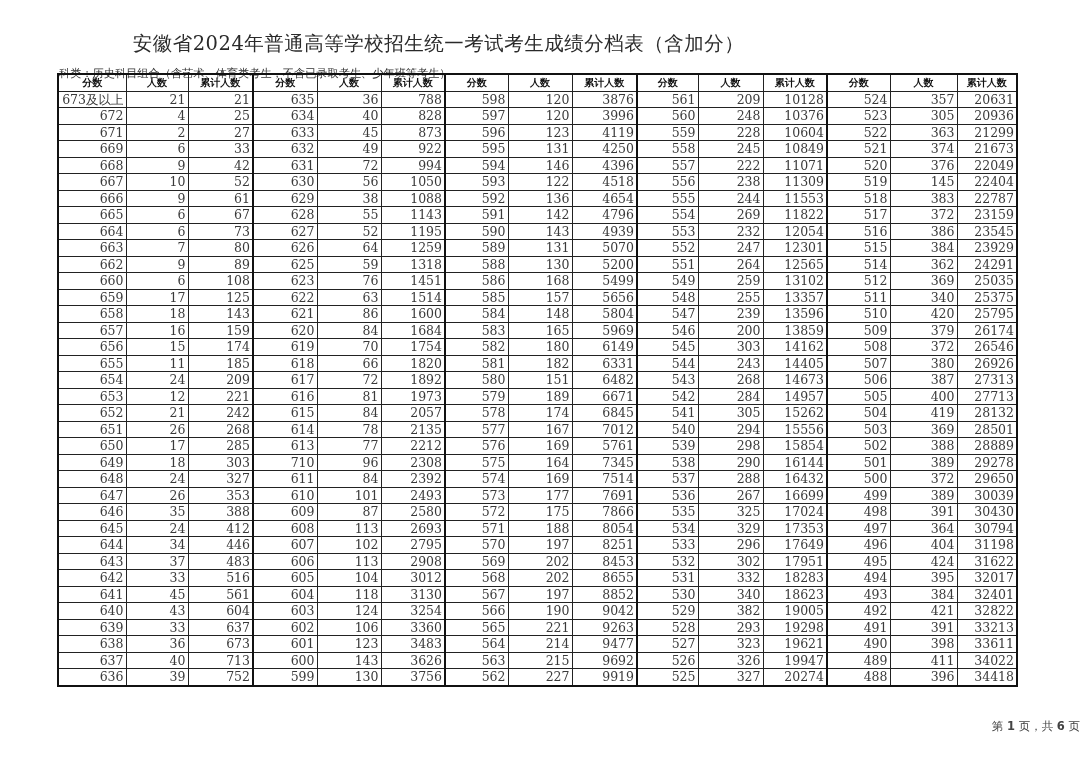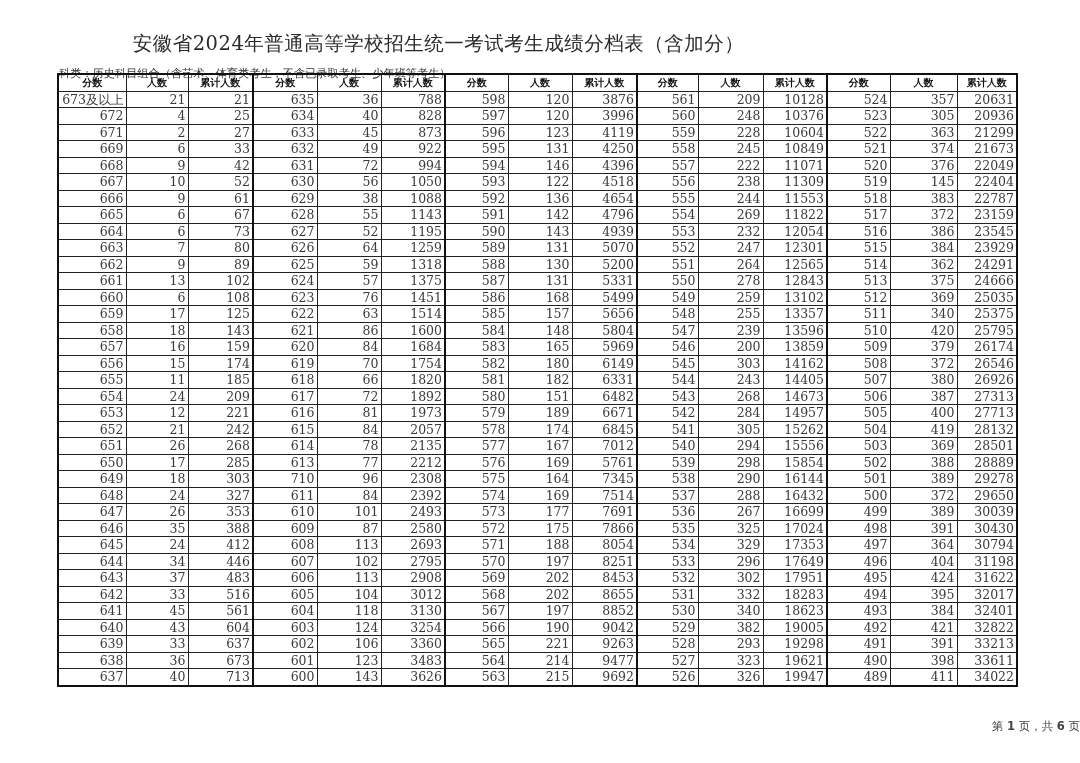--- a/index.html
+++ b/index.html
@@ -307,37 +307,20 @@
         <td>130</td>
         <td class="gsep">5200</td>
         <td>551</td>
         <td>264</td>
         <td class="gsep">12565</td>
         <td>514</td>
         <td>362</td>
         <td>24291</td>
       </tr>
       <tr>
-        <td>661</td>
-        <td>13</td>
-        <td class="gsep">102</td>
-        <td>624</td>
-        <td>57</td>
-        <td class="gsep">1375</td>
-        <td>587</td>
-        <td>131</td>
-        <td class="gsep">5331</td>
-        <td>550</td>
-        <td>278</td>
-        <td class="gsep">12843</td>
-        <td>513</td>
-        <td>375</td>
-        <td>24666</td>
-      </tr>
-      <tr>
         <td>660</td>
         <td>6</td>
         <td class="gsep">108</td>
         <td>623</td>
         <td>76</td>
         <td class="gsep">1451</td>
         <td>586</td>
         <td>168</td>
         <td class="gsep">5499</td>
         <td>549</td>
@@ -731,20 +714,37 @@
         <td>563</td>
         <td>215</td>
         <td class="gsep">9692</td>
         <td>526</td>
         <td>326</td>
         <td class="gsep">19947</td>
         <td>489</td>
         <td>411</td>
         <td>34022</td>
       </tr>
+      <tr>
+        <td>636</td>
+        <td>39</td>
+        <td class="gsep">752</td>
+        <td>599</td>
+        <td>130</td>
+        <td class="gsep">3756</td>
+        <td>562</td>
+        <td>227</td>
+        <td class="gsep">9919</td>
+        <td>525</td>
+        <td>327</td>
+        <td class="gsep">20274</td>
+        <td>488</td>
+        <td>396</td>
+        <td>34418</td>
+      </tr>
     </tbody>
 </table>
 
 <div class="footer">
   <span>第</span>
   <b>1</b>
   <span>页，共</span>
   <b>6</b>
   <span>页</span>
 </div>

